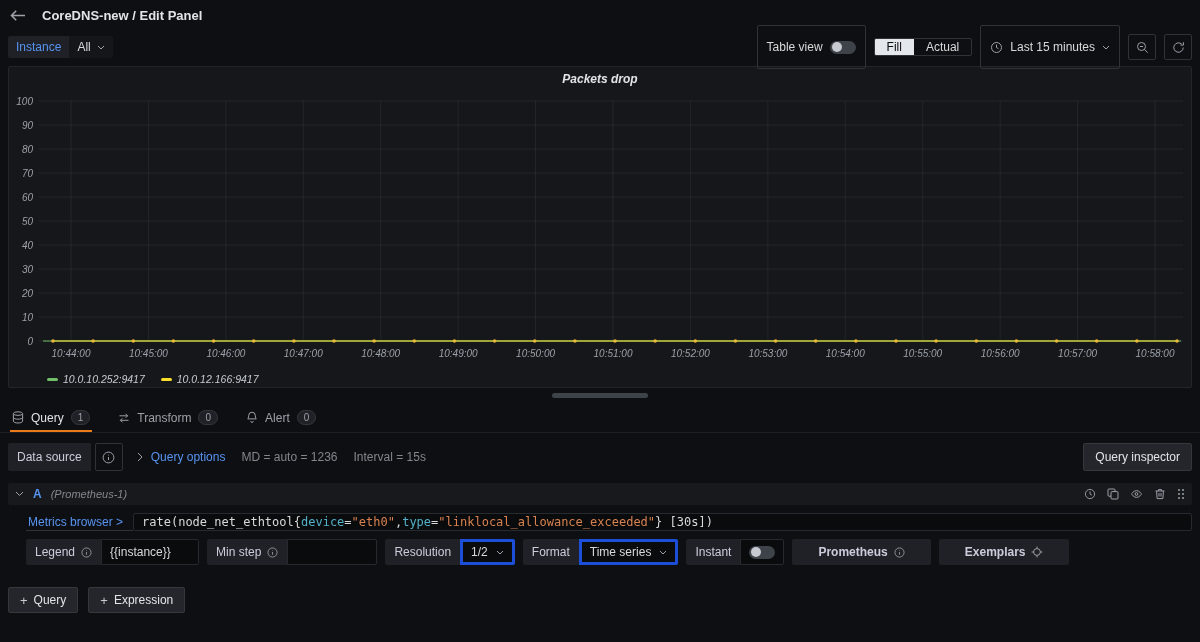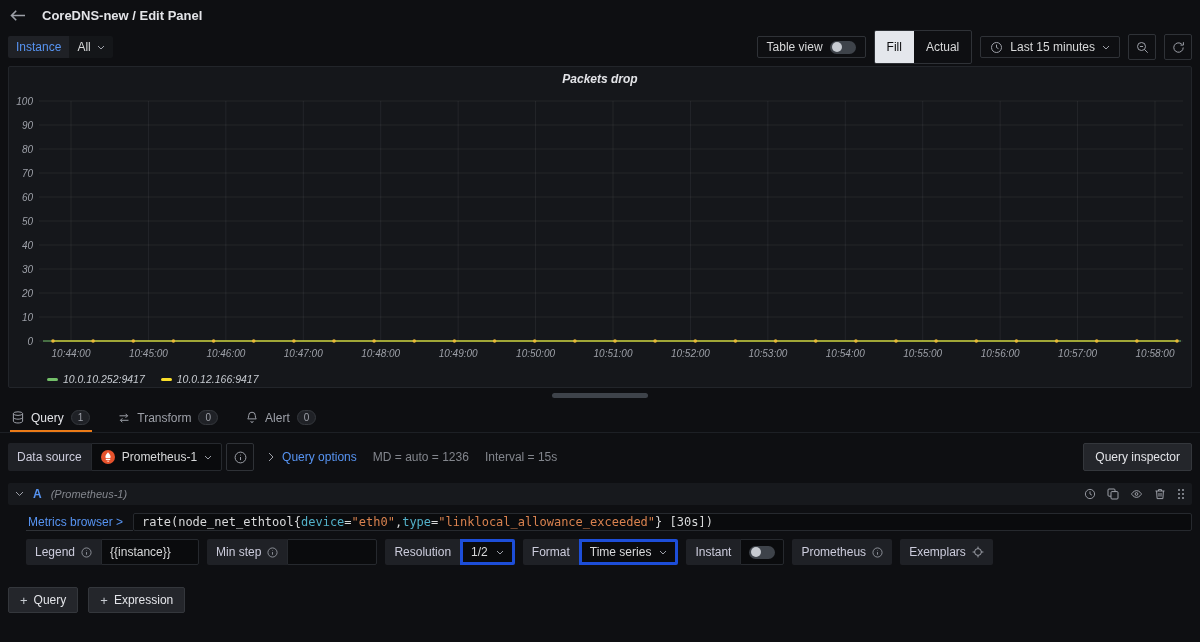--- a/index.html
+++ b/index.html
@@ -15,24 +15,24 @@
   .page-header { height:30px; display:flex; align-items:center; gap:16px; padding:0 10px; }
   .back-btn { color:#d8d9da; cursor:pointer; display:flex; align-items:center; background:none; border:none; }
   .page-title { font-size:13px; font-weight:700; color:#e3e4e8; }
 
   
   .toolbar { height:34px; display:flex; align-items:center; justify-content:space-between; padding:0 8px; }
   .var-group { display:flex; align-items:center; }
   .var-label { background:#1f2126; color:#5794f2; font-weight:500; padding:4px 8px; border-radius:2px 0 0 2px; }
   .var-value { background:#141619; color:#d8d9da; padding:4px 8px; border-radius:0 2px 2px 0; display:flex; align-items:center; gap:6px; cursor:pointer; }
   .view-controls { display:flex; align-items:center; gap:8px; }
-  .boxed { height:22px; border:1px solid #2f3237; border-radius:2px; display:flex; align-items:center; gap:7px; padding:0 9px; font-weight:500; cursor:pointer; background:transparent; color:#d8d9da; }
+  .boxed { height:44px; border:1px solid #2f3237; border-radius:2px; display:flex; align-items:center; gap:7px; padding:0 9px; font-weight:500; cursor:pointer; background:transparent; color:#d8d9da; }
   .iconbox { height:26px; width:28px; border:1px solid #2f3237; border-radius:2px; display:flex; align-items:center; justify-content:center; background:transparent; color:#d8d9da; cursor:pointer; }
   .seg { display:flex; border:1px solid #2f3237; border-radius:2px; overflow:hidden; }
-  .seg-btn { height:32px; padding:0 12px; background:transparent; border:none; color:#d8d9da; font-weight:500; font-size:12px; cursor:pointer; font-family:inherit; }
+  .seg-btn { height:16px; padding:0 12px; background:transparent; border:none; color:#d8d9da; font-weight:500; font-size:12px; cursor:pointer; font-family:inherit; }
   .seg-btn.active { background:#e4e7ec; color:#0b0c0e; }
   .switch { width:26px; height:13px; border-radius:8px; background:#3e434a; position:relative; flex:none; }
   .switch .knob { position:absolute; top:1.5px; left:2px; width:10px; height:10px; border-radius:50%; background:#c7cbd1; }
 
   
   .panel { margin:2px 8px 0; height:322px; background:#15171b; border:1px solid #22252a; border-radius:2px;font-style:italic; }
   .panel-title { height:24px; line-height:24px; text-align:center; font-weight:600; font-size:12px; color:#e3e4e8; }
   .legend { height:16px; display:flex; align-items:center; gap:16px; padding-left:38px; font-size:10.5px; color:#c7cbd1; }
   .legend-item { display:flex; align-items:center; gap:5px; cursor:pointer; }
   .legend-swatch { width:11px; height:3px; border-radius:2px; }
@@ -70,21 +70,21 @@
   .q-body { padding:8px 0 0 18px; }
   .metrics-row { display:flex; align-items:stretch; }
   .metrics-link { display:flex; align-items:center; color:#5794f2; font-weight:500; padding:0 10px 0 2px; border-bottom:1px solid #2f3237; cursor:pointer; white-space:nowrap; }
   .expr { flex:1; background:#0a0b0d; border:1px solid #26292e; border-radius:2px; height:18px; display:flex; align-items:center; padding:0 8px; font-family:"DejaVu Sans Mono", monospace; font-size:12px; white-space:pre; overflow:hidden; cursor:text; }
   .opts-row { display:flex; align-items:center; margin-top:8px; }
   .opt-group { display:flex; align-items:center; margin-right:8px; }
   .opt-label.sm { height:26px; }
   .opt-input { height:26px; background:#0a0b0d; border:1px solid #26292e; border-radius:0 2px 2px 0; color:#d8d9da; padding:0 8px; font-family:inherit; font-size:12px; }
   .opt-select { height:26px; background:#0a0b0d; border:3px solid #1d4ed8; border-radius:0 2px 2px 0; color:#d8d9da; display:flex; align-items:center; gap:8px; padding:0 8px; cursor:pointer; }
   .toggle-cell { height:26px; display:flex; align-items:center; padding:0 8px; background:#0a0b0d; border:1px solid #26292e; border-radius:0 2px 2px 0; cursor:pointer; }
-  .plain-cell { height:26px; display:flex; align-items:center; gap:6px; padding:0 9px; background:#1f2126; border-radius:2px; font-weight:400; color:#ccccdc; }
+  .plain-cell { height:26px; display:flex; align-items:center; gap:6px; padding:0 26px; background:#1f2126; border-radius:2px; font-weight:700; color:#ccccdc; }
 
   
   .footer { display:flex; gap:10px; margin:22px 8px 0; }
   .btn-add { height:26px; padding:0 11px; background:#24262b; border:1px solid #34373c; border-radius:2px; color:#e3e4e8; font-weight:500; font-size:12px; display:flex; align-items:center; gap:6px; cursor:pointer; font-family:inherit; }
   .plus { font-size:13px; line-height:1; color:#c7cbd1; }
 </style>
 </head>
 <body>
 
 <header class="page-header">
@@ -283,34 +283,20 @@
           <path d="M4.8 10.2a1.2 1.2 0 0 0 2.4 0"></path>
         </svg>
       </span>
     <span>Alert</span>
     <span class="badge">0</span>
   </div>
 </nav>
 
 <div class="ds-row">
   <span class="opt-label">Data source</span>
-  <div class="ds-select">
-    <span class="icon">
-      <svg width="14" height="14" viewBox="0 0 14 14">
-          <circle cx="7" cy="7" r="7" fill="#e6522c"></circle>
-          <path d="M7 2.2c.9 1.3 2.6 2.5 2.6 4.5 0 .6-.2 1.1-.5 1.6H4.9a3.1 3.1 0 0 1-.5-1.6c0-2 1.7-3.2 2.6-4.5zM4.8 9.1h4.4v1H4.8zM5.6 10.8h2.8c0 .5-.6.9-1.4.9s-1.4-.4-1.4-.9z" fill="#fff"></path>
-        </svg>
-    </span>
-    <span>Prometheus-1</span>
-    <span class="icon">
-        <svg width="8" height="5" viewBox="0 0 8 5" fill="none" stroke="currentColor">
-          <path d="M1 1l3 3 3-3"></path>
-        </svg>
-      </span>
-  </div>
   <button class="sq-btn">
     <span class="icon">
         <svg width="13" height="13" viewBox="0 0 13 13" fill="none" stroke="currentColor">
           <circle cx="6.5" cy="6.5" r="5.4"></circle>
           <path d="M6.5 6v3.1"></path>
           <circle cx="6.5" cy="4" r="0.5" fill="currentColor" stroke="none"></circle>
         </svg>
       </span>
   </button>
   <div class="qopts-group">

